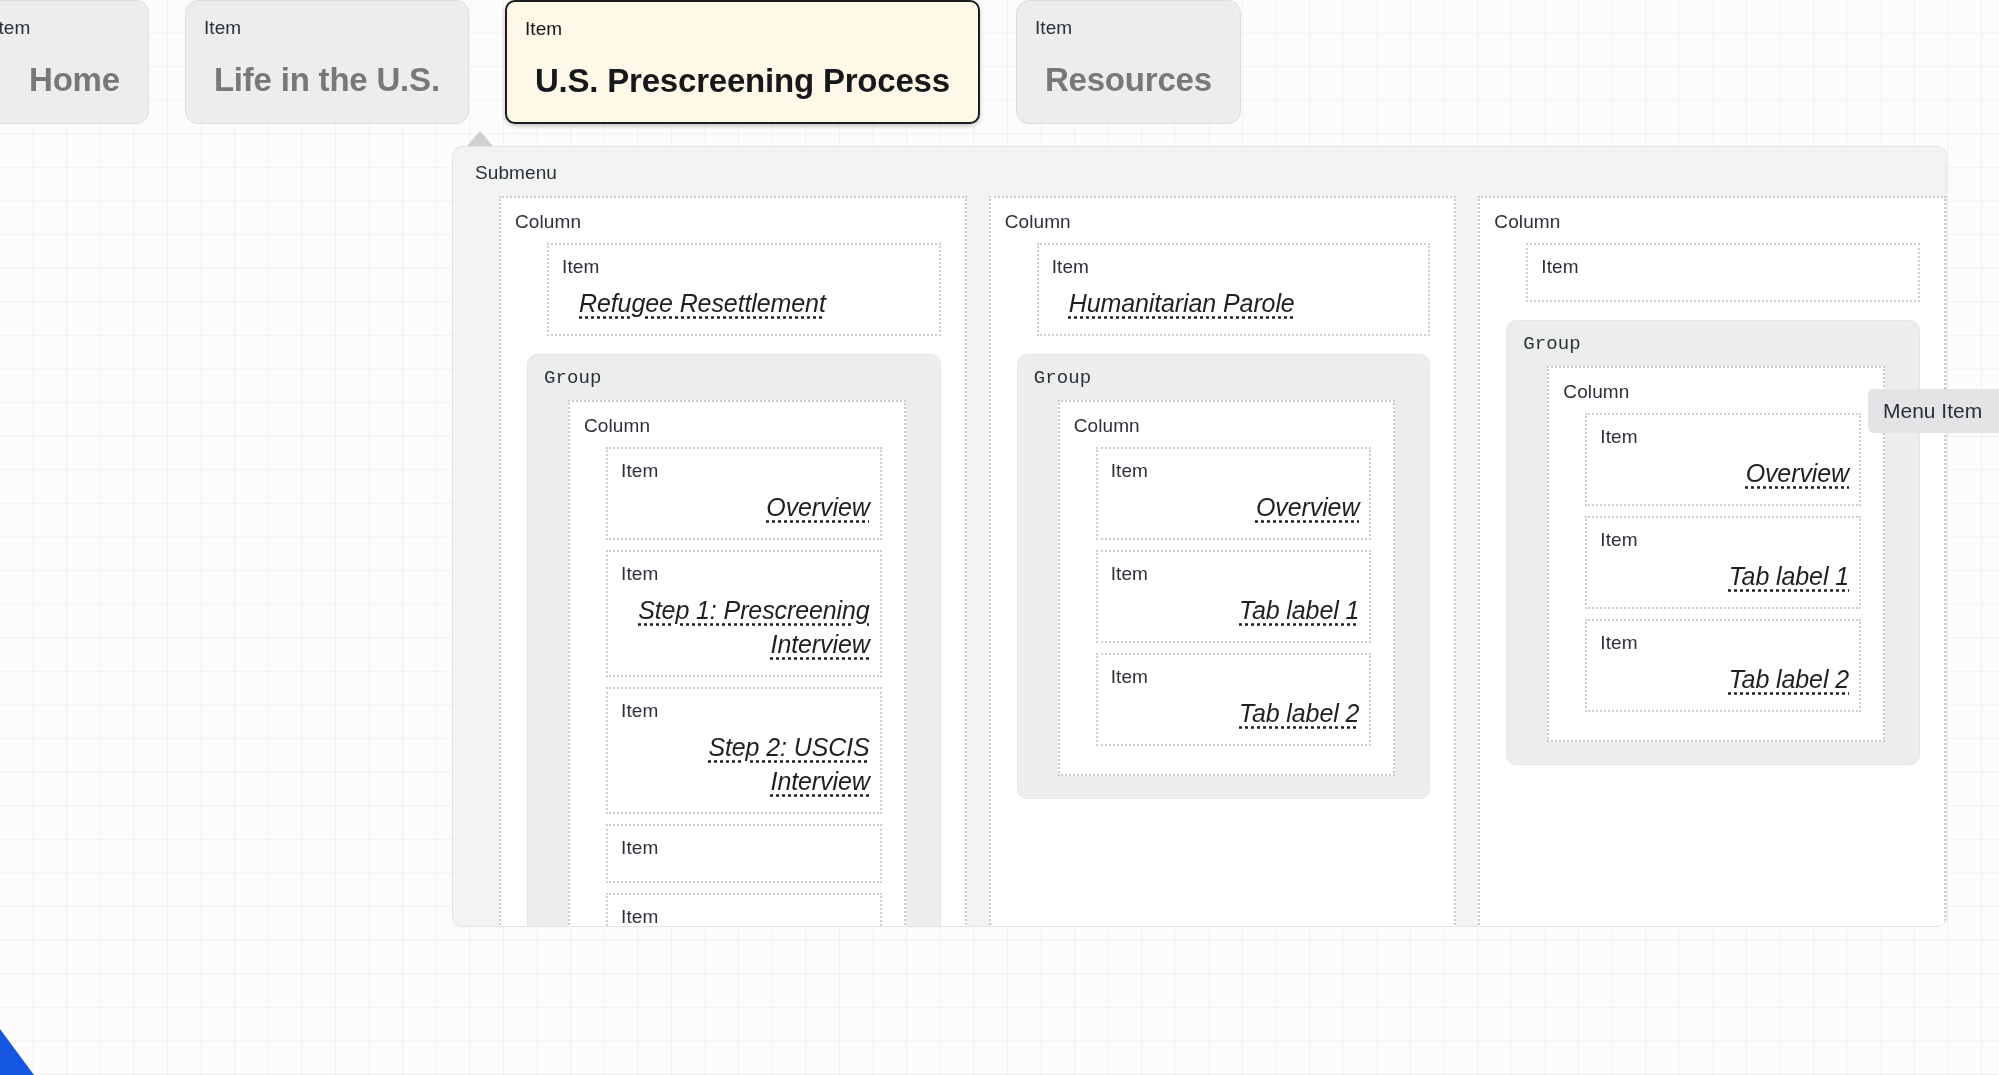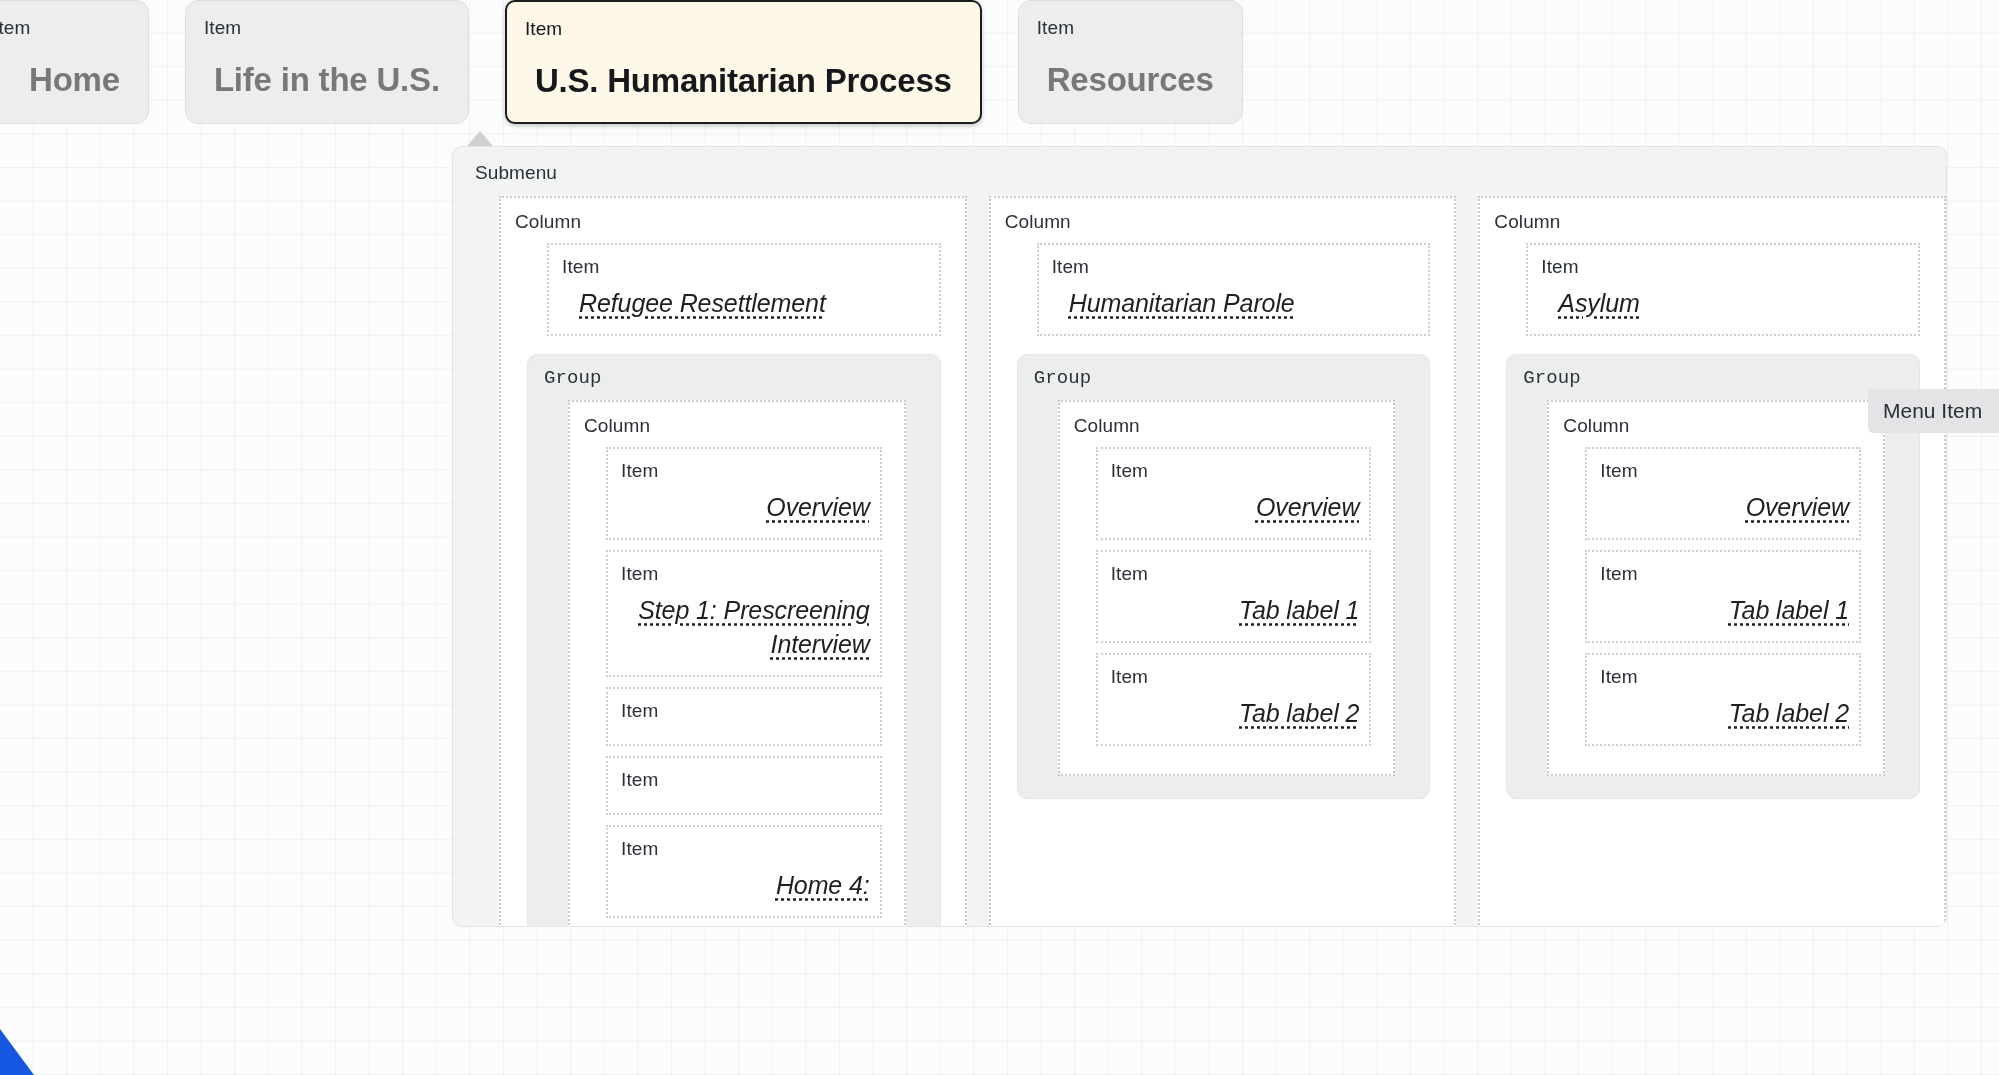--- a/index.html
+++ b/index.html
@@ -236,21 +236,21 @@
     <span class="nav-item-title">Home</span>
   </div>
 
   <div class="nav-item">
     <span class="box-label">Item</span>
     <span class="nav-item-title">Life in the U.S.</span>
   </div>
 
   <div class="nav-item selected">
     <span class="box-label">Item</span>
-    <span class="nav-item-title">U.S. Humanitarian Process</span>
+    <span class="nav-item-title">U.S. Prescreening Process</span>
   </div>
 
   <div class="nav-item">
     <span class="box-label">Item</span>
     <span class="nav-item-title">Resources</span>
   </div>
 
 </div>
 
 <div class="submenu-pointer"></div>
@@ -279,20 +279,21 @@
             <span class="item-link">Overview</span>
           </div>
 
           <div class="item">
             <span class="box-label">Item</span>
             <span class="item-link">Step 1: Prescreening Interview</span>
           </div>
 
           <div class="item">
             <span class="box-label">Item</span>
+            <span class="item-link">Step 2: USCIS Interview</span>
           </div>
 
           <div class="item">
             <span class="box-label">Item</span>
           </div>
 
           <div class="item">
             <span class="box-label">Item</span>
             <span class="item-link">Home 4:</span>
           </div>
@@ -332,21 +333,20 @@
 
         </div>
       </div>
     </div>
 
     <div class="column col-top c3">
       <span class="box-label">Column</span>
 
       <div class="item">
         <span class="box-label">Item</span>
-        <span class="item-link">Asylum</span>
       </div>
 
       <div class="group">
         <span class="box-label">Group</span>
 
         <div class="column">
           <span class="box-label">Column</span>
 
           <div class="item">
             <span class="box-label">Item</span>

